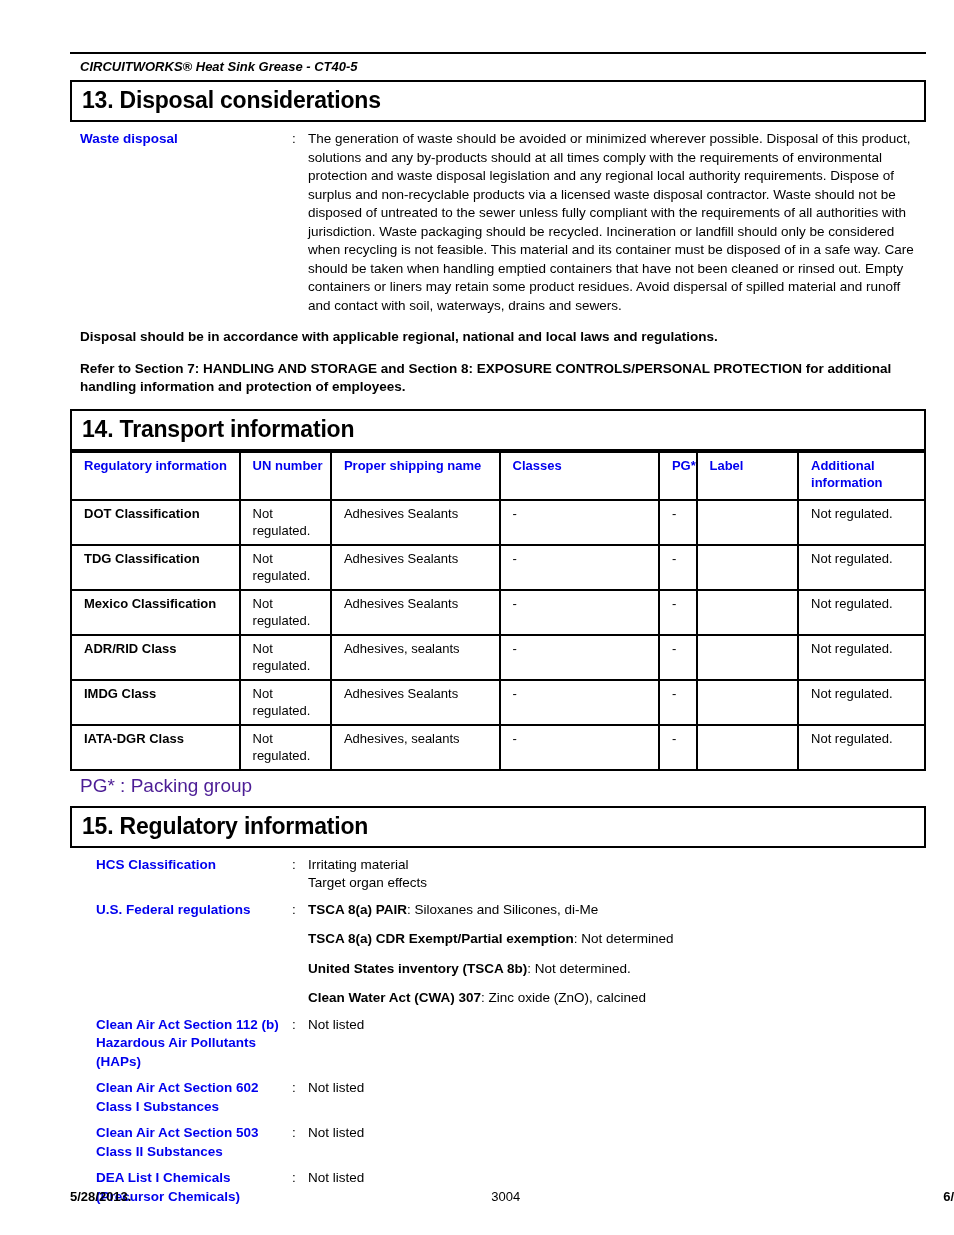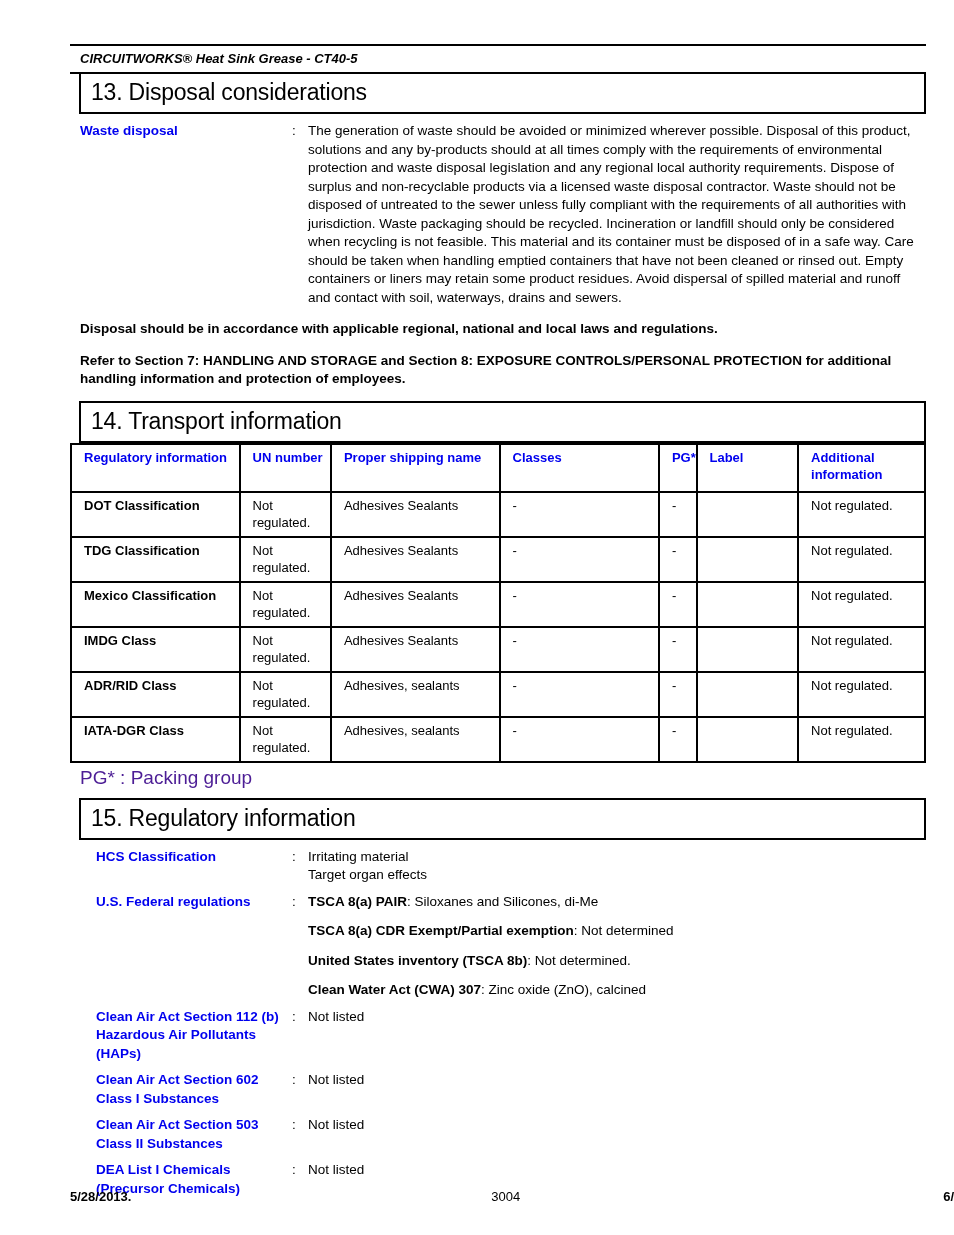--- a/index.html
+++ b/index.html
@@ -15,21 +15,21 @@
     position: relative;
     width: 954px;
     height: 1235px;
     background: #ffffff;
     overflow: hidden;
     box-sizing: border-box;
   }
   .content {
     position: absolute;
     left: 70px;
-    top: 0;
+    top: 8px;
     width: 856px;
   }
 
   
   .doc-header {
     margin-top: 44px;
     border-top: 2px solid #000;
     border-bottom: 2px solid #000;
     padding: 5px 0 5px 10px;
     font-size: 13px;
@@ -37,24 +37,23 @@
     font-style: italic;
     line-height: 16px;
   }
 
   
   .section-box {
     border: 2px solid #000;
     border-top: none;
     padding: 4px 0 6px 10px;
     font-size: 23px;
-    font-weight: normal;
+    font-weight: bold;
     line-height: 28px;
     letter-spacing: -0.2px;
-    margin-left: 9px;
   }
   .section-box.standalone {
     border-top: 2px solid #000;
     margin-top: 12px;
   }
 
   
   .kv {
     display: flex;
     align-items: flex-start;
@@ -237,32 +236,32 @@
         <tr>
           <td class="reg">Mexico Classification</td>
           <td>Not regulated.</td>
           <td>Adhesives Sealants</td>
           <td>-</td>
           <td>-</td>
           <td></td>
           <td>Not regulated.</td>
         </tr>
         <tr>
+          <td class="reg">ADR/RID Class</td>
+          <td>Not regulated.</td>
+          <td>Adhesives, sealants</td>
+          <td>-</td>
+          <td>-</td>
+          <td></td>
+          <td>Not regulated.</td>
+        </tr>
+        <tr>
           <td class="reg">IMDG Class</td>
           <td>Not regulated.</td>
           <td>Adhesives Sealants</td>
-          <td>-</td>
-          <td>-</td>
-          <td></td>
-          <td>Not regulated.</td>
-        </tr>
-        <tr>
-          <td class="reg">ADR/RID Class</td>
-          <td>Not regulated.</td>
-          <td>Adhesives, sealants</td>
           <td>-</td>
           <td>-</td>
           <td></td>
           <td>Not regulated.</td>
         </tr>
         <tr>
           <td class="reg">IATA-DGR Class</td>
           <td>Not regulated.</td>
           <td>Adhesives, sealants</td>
           <td>-</td>

